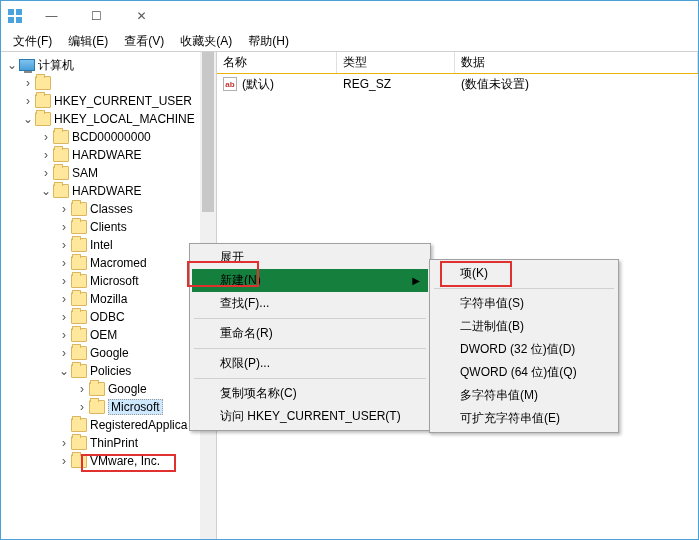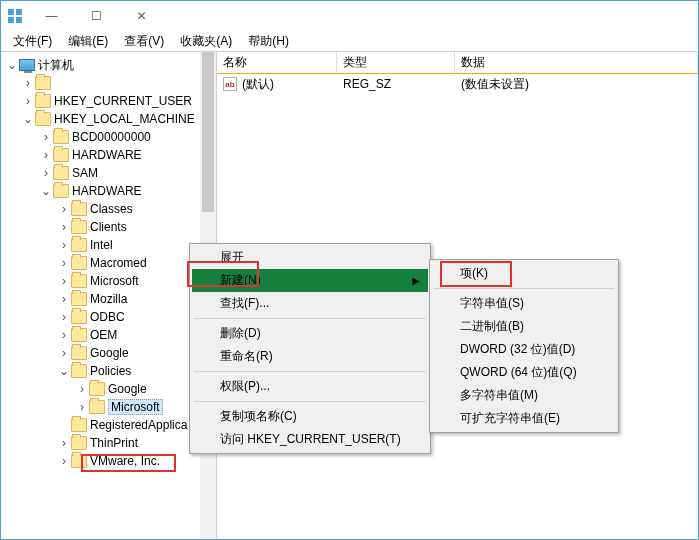--- a/index.html
+++ b/index.html
@@ -216,23 +216,20 @@
     </div>
   <div class="ctxrow hl">
       <span>新建(N)</span>
       <span class="subarrow">▶</span>
     </div>
   <div class="ctxrow">
       <span>查找(F)...</span>
     </div>
   <div class="ctxsep"></div>
   <div class="ctxrow">
-      <span>删除(D)</span>
-    </div>
-  <div class="ctxrow">
       <span>重命名(R)</span>
     </div>
   <div class="ctxsep"></div>
   <div class="ctxrow">
       <span>权限(P)...</span>
     </div>
   <div class="ctxsep"></div>
   <div class="ctxrow">
       <span>复制项名称(C)</span>
     </div>

